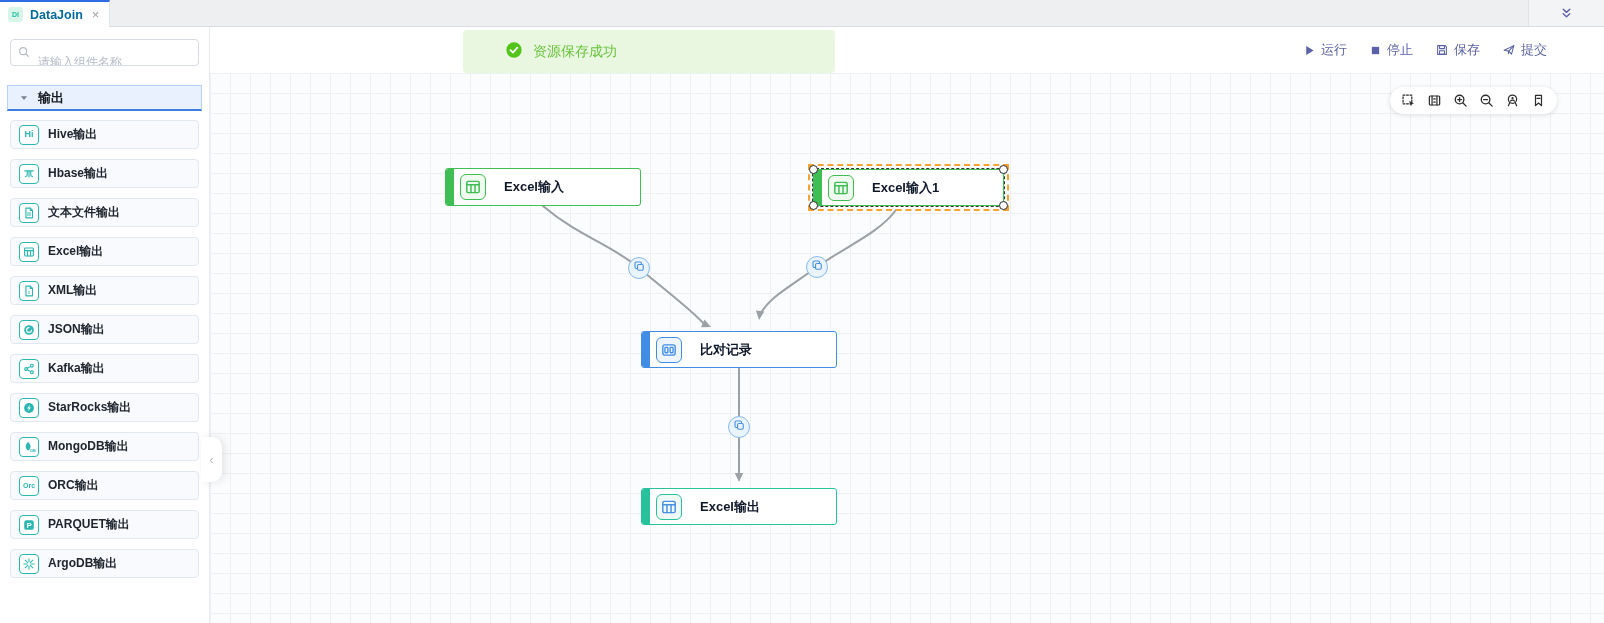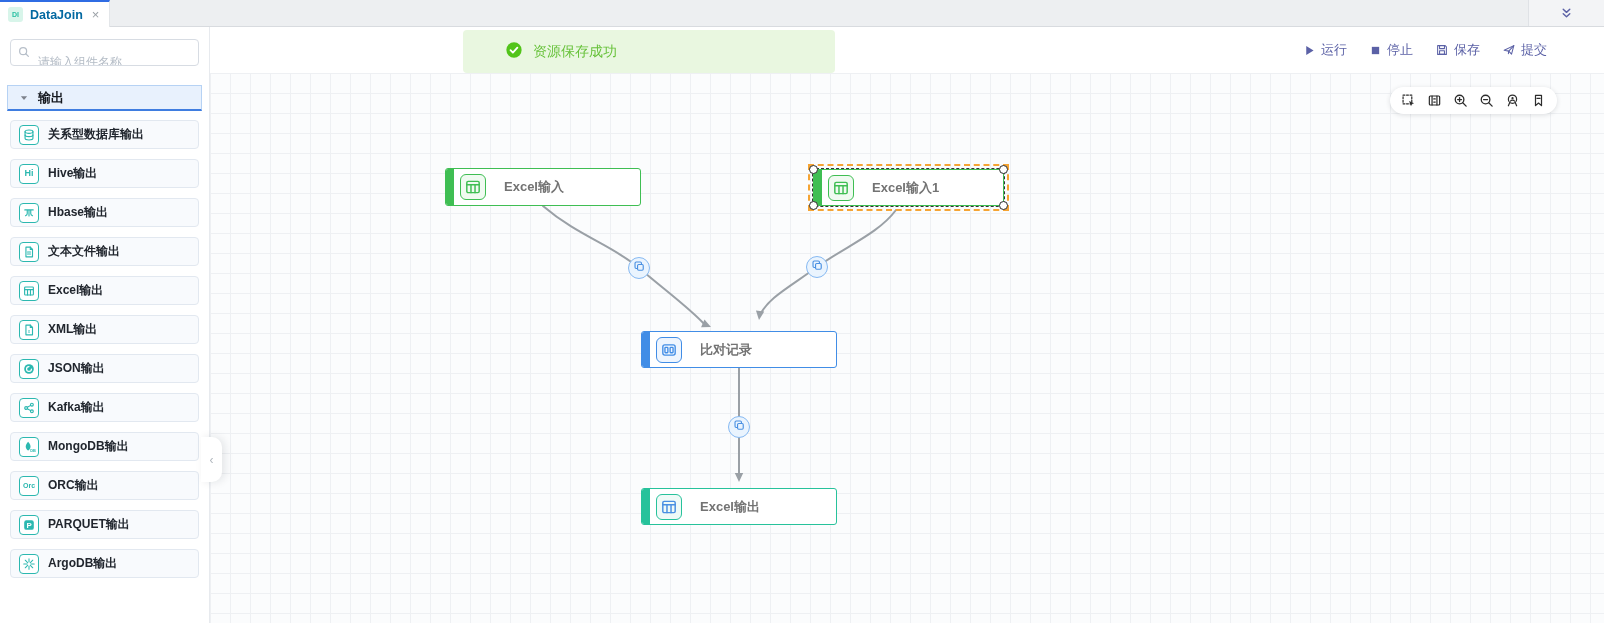--- a/index.html
+++ b/index.html
@@ -44,21 +44,21 @@
     background-image:linear-gradient(#eef0f3 1px, transparent 1px), linear-gradient(90deg,#eef0f3 1px, transparent 1px);
     background-size:20px 20px; z-index:1; }
   .edges { position:absolute; left:0; top:0; z-index:1; }
   .edges path.wire { fill:none; stroke:#9aa0a6; stroke-width:2; stroke-linecap:round; }
   .edges path.arrow { fill:#9aa0a6; stroke:none; }
   .edge-badge { position:absolute; width:22px; height:22px; border-radius:50%; background:#eaf4fe; border:1px solid #86b9f2; color:#4a90e2; display:grid; place-items:center; z-index:3; cursor:pointer; }
 
   .node { position:absolute; background:#fff; border:1px solid; border-radius:3px; display:flex; align-items:center; padding-left:14px; gap:18px; z-index:2; cursor:move; }
   .node .nbar { position:absolute; left:0; top:0; bottom:0; width:8px; border-radius:2px 0 0 2px; }
   .node .ibox { width:26px; height:26px; border:1px solid; border-radius:6px; display:grid; place-items:center; flex:none; }
-  .node .nlabel { font-size:13px; font-weight:bold; color:#737373; white-space:nowrap; }
+  .node .nlabel { font-size:13px; font-weight:bold; color:#0f172a; white-space:nowrap; }
   .node.selected { outline:1.5px dashed #333;margin-left:12px; }
   .sel-rect { position:absolute; left:-6px; top:-6px; right:-6px; bottom:-6px; border:2px dashed #f5a433; pointer-events:none; }
   .hnd { position:absolute; width:9px; height:9px; border-radius:50%; background:#fff; border:1.5px solid #2b2b2b; z-index:4; }
   .hnd.tl { left:-5px; top:-5px; } .hnd.tr { right:-5px; top:-5px; }
   .hnd.bl { left:-5px; bottom:-5px; } .hnd.br { right:-5px; bottom:-5px; }
 
   .pill { position:absolute; left:1180px; top:14px; width:167px; height:27px; background:#fff; border-radius:14px; box-shadow:0 1px 5px rgba(31,35,41,.14); display:flex; align-items:center; justify-content:space-evenly; z-index:4; }
   .tool { color:#2d2d2d; display:grid; place-items:center; cursor:pointer; }
 </style>
 </head>
@@ -91,30 +91,20 @@
       <span class="group-caret" id="group-caret">
           <svg width="10" height="10" viewBox="0 0 16 16">
             <path d="M3 5h10L8 11z" fill="currentColor"></path>
           </svg>
         </span>
       <span class="group-label">输出</span>
     </div>
     <div class="component-list" id="component-list">
         <div class="side-item">
           <span class="ibox">
-            <svg width="14" height="14" viewBox="0 0 16 16" fill="none" stroke="currentColor" stroke-width="1.3" stroke-linecap="round" stroke-linejoin="round">
-              <ellipse cx="8" cy="4.2" rx="4.5" ry="1.9"></ellipse>
-              <path d="M3.5 4.2v7.6c0 1 2 1.9 4.5 1.9s4.5-.9 4.5-1.9V4.2"></path>
-              <path d="M3.5 8c0 1 2 1.9 4.5 1.9S12.5 9 12.5 8"></path>
-            </svg>
-          </span>
-          <span class="ilabel">关系型数据库输出</span>
-        </div>
-        <div class="side-item">
-          <span class="ibox">
             <span class="txt">Hi</span>
           </span>
           <span class="ilabel">Hive输出</span>
         </div>
         <div class="side-item">
           <span class="ibox">
             <svg width="14" height="14" viewBox="0 0 16 16" fill="none" stroke="currentColor" stroke-width="1.3" stroke-linecap="round" stroke-linejoin="round">
               <path d="M3.2 4.5h9.6M6 4.5v4c0 1.4-.7 2.2-2 2.6M10 4.5v4c0 1.4.7 2.2 2 2.6M8 4.5v6.8"></path>
             </svg>
           </span>
@@ -160,20 +150,29 @@
         <div class="side-item">
           <span class="ibox">
             <svg width="14" height="14" viewBox="0 0 16 16" fill="none" stroke="currentColor" stroke-width="1.3" stroke-linecap="round" stroke-linejoin="round">
               <circle cx="11.3" cy="4.2" r="1.6"></circle>
               <circle cx="11.3" cy="11.8" r="1.6"></circle>
               <circle cx="4.7" cy="8" r="1.6"></circle>
               <path d="M6.1 7.2 9.9 5M6.1 8.8 9.9 11"></path>
             </svg>
           </span>
           <span class="ilabel">Kafka输出</span>
+        </div>
+        <div class="side-item">
+          <span class="ibox">
+            <svg width="14" height="14" viewBox="0 0 16 16">
+              <circle cx="8" cy="8" r="5.6" fill="currentColor"></circle>
+              <path d="M8.9 4.3 5.9 8.6h1.9L7.1 11.7l3-4.3H8.2z" fill="#fff"></path>
+            </svg>
+          </span>
+          <span class="ilabel">StarRocks输出</span>
         </div>
         <div class="side-item">
           <span class="ibox">
             <svg width="14" height="14" viewBox="0 0 16 16">
               <path d="M7 2c1.8 2 2.7 3.6 2.7 5.4 0 2.3-1.3 4.1-2.7 4.6-1.4-.5-2.7-2.3-2.7-4.6C4.3 5.6 5.2 4 7 2z" fill="currentColor"></path>
               <text x="9.3" y="13.8" font-size="4.5" font-weight="bold" fill="currentColor">DB</text>
             </svg>
           </span>
           <span class="ilabel">MongoDB输出</span>
         </div>

